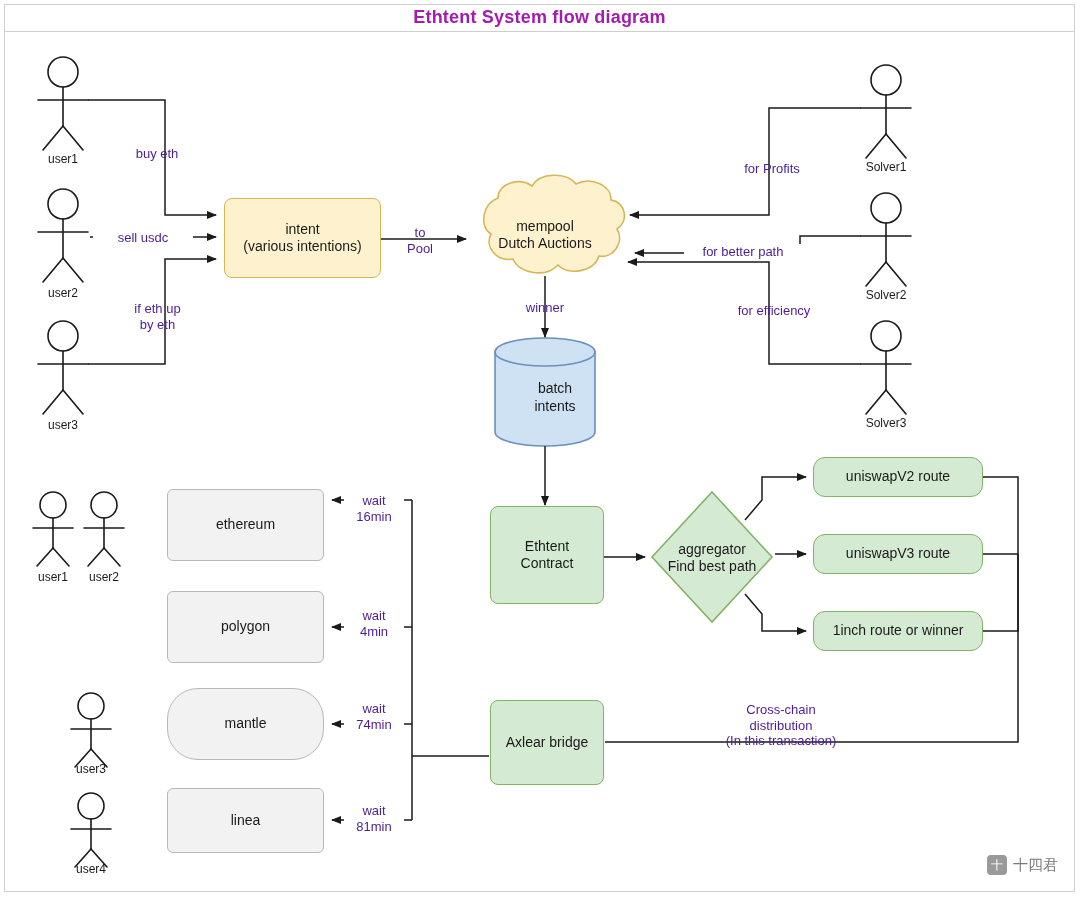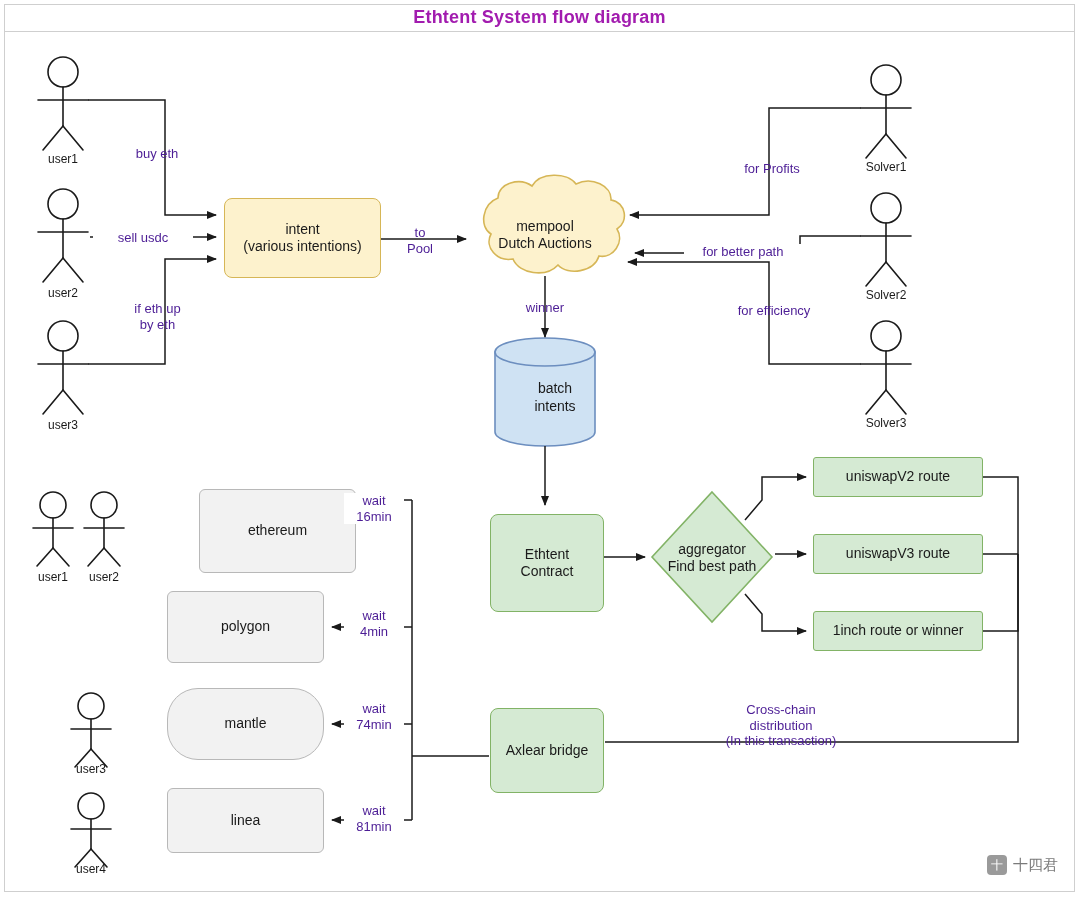--- a/index.html
+++ b/index.html
@@ -63,26 +63,25 @@
   }
   .n-yellow {
     background: #fdf2cd;
     border: 1.5px solid #d6b656;
     border-radius: 8px;
   }
   .n-green {
     background: #d5ead3;
     border: 1.5px solid #82b366;
     border-radius: 8px;
-    margin-top: 8px;
   }
   .n-green-sq {
     background: #d5ead3;
     border: 1.5px solid #82b366;
-    border-radius: 3px;
+    border-radius: 12px;
   }
   .n-grey {
     background: #f2f2f2;
     border: 1.5px solid #b8b8b8;
     border-radius: 6px;
   }
   .label {
     position: absolute;
     font-size: 13px;
     color: #4c1d95;
@@ -312,21 +311,21 @@
 
   <div class="node" style="left:652px; top:535px; width:120px; height:46px;">aggregator
 Find best path</div>
 
   <div class="node n-green-sq" style="left:813px; top:457px; width:170px; height:40px;">uniswapV2 route</div>
   <div class="node n-green-sq" style="left:813px; top:534px; width:170px; height:40px;">uniswapV3 route</div>
   <div class="node n-green-sq" style="left:813px; top:611px; width:170px; height:40px;">1inch route or winner</div>
 
   <div class="node n-green" style="left:490px; top:700px; width:114px; height:85px;">Axlear bridge</div>
 
-  <div class="node n-grey" style="left:167px; top:489px; width:157px; height:84px;margin-left:32px;">ethereum</div>
+  <div class="node n-grey" style="left:167px; top:489px; width:157px; height:72px;">ethereum</div>
   <div class="node n-grey" style="left:167px; top:591px; width:157px; height:72px;">polygon</div>
   <div class="node n-grey" style="left:167px; top:688px; width:157px; height:72px;border-radius:31px;">mantle</div>
   <div class="node n-grey" style="left:167px; top:788px; width:157px; height:65px;">linea</div>
 
   <div class="label" style="left:112px; top:146px; width:90px;">buy eth</div>
   <div class="label" style="left:93px; top:230px; width:100px; background:#ffffff;">sell usdc</div>
   <div class="label" style="left:110px; top:301px; width:95px;">if eth up
 by eth</div>
   <div class="label" style="left:398px; top:225px; width:44px;">to
 Pool</div>

